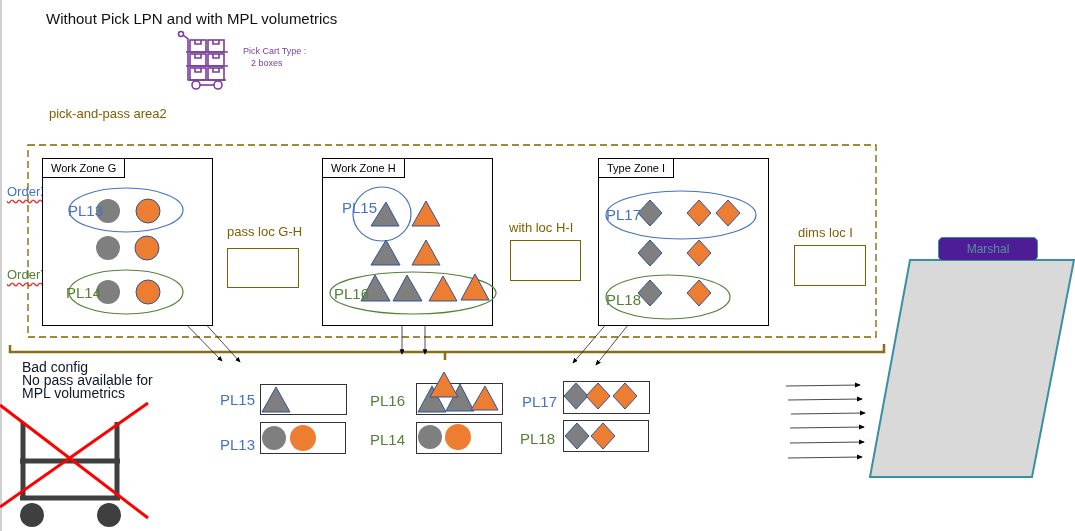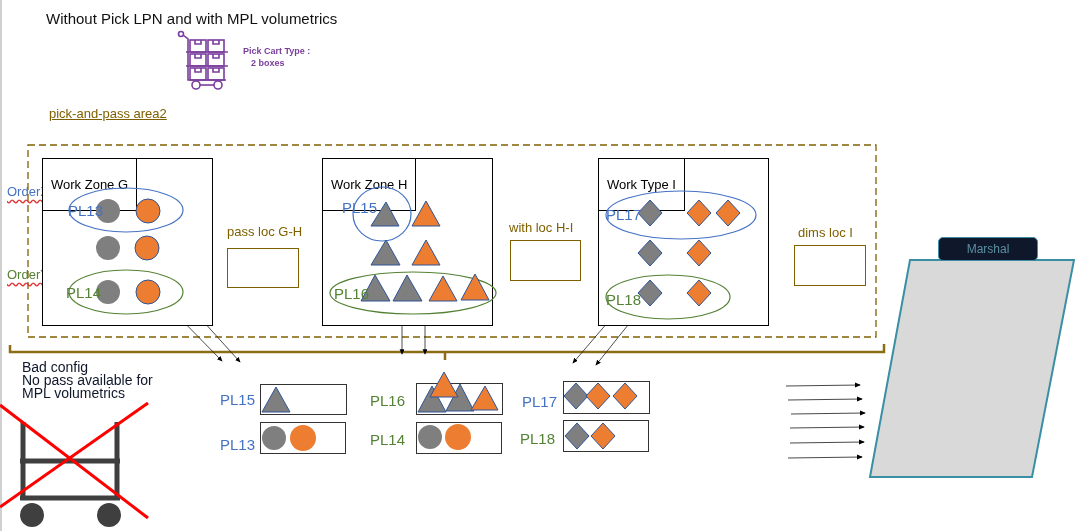--- a/index.html
+++ b/index.html
@@ -1,36 +1,36 @@
 <!DOCTYPE html>
 <html><head>
 <meta charset="utf-8">
 <style>
   html, body { margin: 0; padding: 0; background: #ffffff; }
   body { width: 1075px; height: 531px; position: relative; overflow: hidden;
          font-family: "Liberation Sans", sans-serif; }
   .abs { position: absolute; }
   .left-edge { left: 0; top: 0; width: 2px; height: 531px; background: #d0d0d0; }
   .title { left: 46px; top: 10px; font-size: 15px; color: #111; white-space: nowrap; }
-  .cart-label { left: 243px; top: 45px; font-size: 9px; color: #7a3e9d; line-height: 12px; font-weight: bold; }
+  .cart-label { left: 243px; top: 45px; font-size: 9px; color: #7a3e9d; line-height: 12px; }
   .cart-label .l2 { padding-left: 8px; display: block; }
-  .area-label { left: 49px; top: 106px; font-size: 13px; color: #7f6000; text-decoration: underline; }
+  .area-label { left: 49px; top: 106px; font-size: 13px; color: #7f6000; }
   .zone-box { border: 1px solid #000; background: #fff; }
-  .zone-title { border: 1px solid #000; background: #fff; font-size: 13px; color: #000;
-                padding: 18px 8px; position: absolute; left: -1px; top: -1px; white-space: nowrap; }
+  .zone-title { border: 1px solid #000; background: #fff; font-size: 11px; color: #000;
+                padding: 3px 8px; position: absolute; left: -1px; top: -1px; white-space: nowrap; }
   .pass-label { font-size: 13px; color: #7f6000; white-space: nowrap; }
   .pass-box { border: 1px solid #7f6000; background: #fff; }
   .order-label { font-size: 13px; text-decoration: underline wavy #e03030; text-underline-offset: 3px; }
   .pl-label { font-size: 15px; }
   .blue { color: #4472c4; }
   .green { color: #548235; }
   .red-text { color: #0f172a; font-size: 14px; line-height: 13px; white-space: nowrap; }
   .result-box { border: 1px solid #333; background: #fff; }
   .marshal-tab { left: 938px; top: 237px; width: 98px; height: 22px; border: 1px solid #3a8fa5;
-                 border-radius: 5px; background: #0f172a; color: #5b8fa0; font-size: 12px;
+                 border-radius: 5px; background: #4c1d95; color: #5b8fa0; font-size: 12px;
                  text-align: center; line-height: 22px; }
   svg.overlay { position: absolute; left: 0; top: 0; }
 </style>
 </head>
 <body>
 
 <div class="abs left-edge"></div>
 
 <div class="abs title">Without Pick LPN and with MPL volumetrics</div>
 
@@ -137,21 +137,21 @@
   <ellipse cx="413" cy="293" rx="83" ry="21" fill="none" stroke="#548235" stroke-width="1.2"></ellipse>
   <polygon points="375,275 390,301 361,301" fill="#7f7f7f" stroke="#2f5597"></polygon>
   <polygon points="407,275 422,301 393,301" fill="#7f7f7f" stroke="#2f5597"></polygon>
   <polygon points="443,276 457,301 429,301" fill="#ed7d31" stroke="#2f5597"></polygon>
   <polygon points="475,274 489,300 461,300" fill="#ed7d31" stroke="#2f5597"></polygon>
 </svg>
 <div class="abs pl-label blue" style="left:342px;top:199px">PL15</div>
 <div class="abs pl-label green" style="left:334px;top:285px">PL16</div>
 
 <div class="abs zone-box" style="left:598px;top:158px;width:169px;height:166px">
-  <div class="zone-title">Work Type I</div>
+  <div class="zone-title">Type Zone I</div>
 </div>
 <svg class="overlay" width="1075" height="531">
   <ellipse cx="681" cy="215" rx="75" ry="24" fill="none" stroke="#4472c4" stroke-width="1.2"></ellipse>
   <polygon points="650,200 662,213 650,226 638,213" fill="#7f7f7f" stroke="#2f5597"></polygon>
   <polygon points="699,200 711,213 699,226 687,213" fill="#ed7d31" stroke="#2f5597"></polygon>
   <polygon points="728,200 740,213 728,226 716,213" fill="#ed7d31" stroke="#2f5597"></polygon>
   <polygon points="650,240 662,253 650,266 638,253" fill="#7f7f7f" stroke="#2f5597"></polygon>
   <polygon points="699,240 711,253 699,266 687,253" fill="#ed7d31" stroke="#2f5597"></polygon>
   <ellipse cx="668" cy="297" rx="62" ry="22" fill="none" stroke="#548235" stroke-width="1.2"></ellipse>
   <polygon points="650,280 662,293 650,306 638,293" fill="#7f7f7f" stroke="#2f5597"></polygon>

